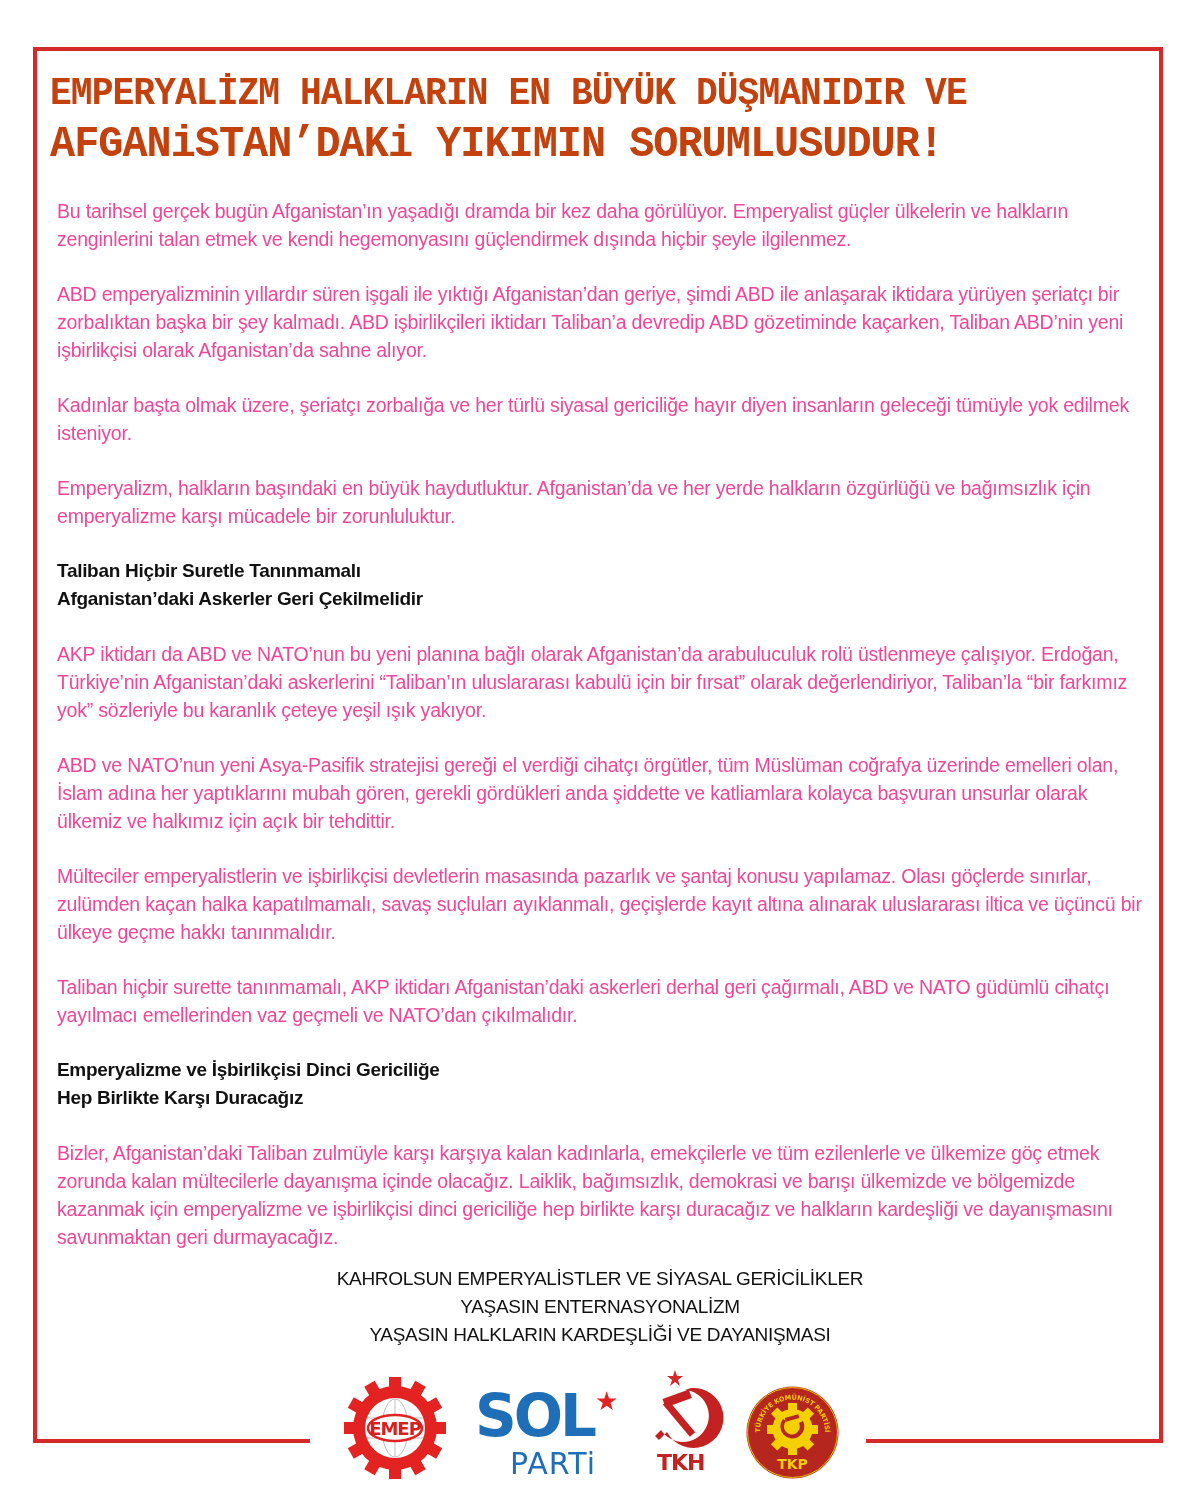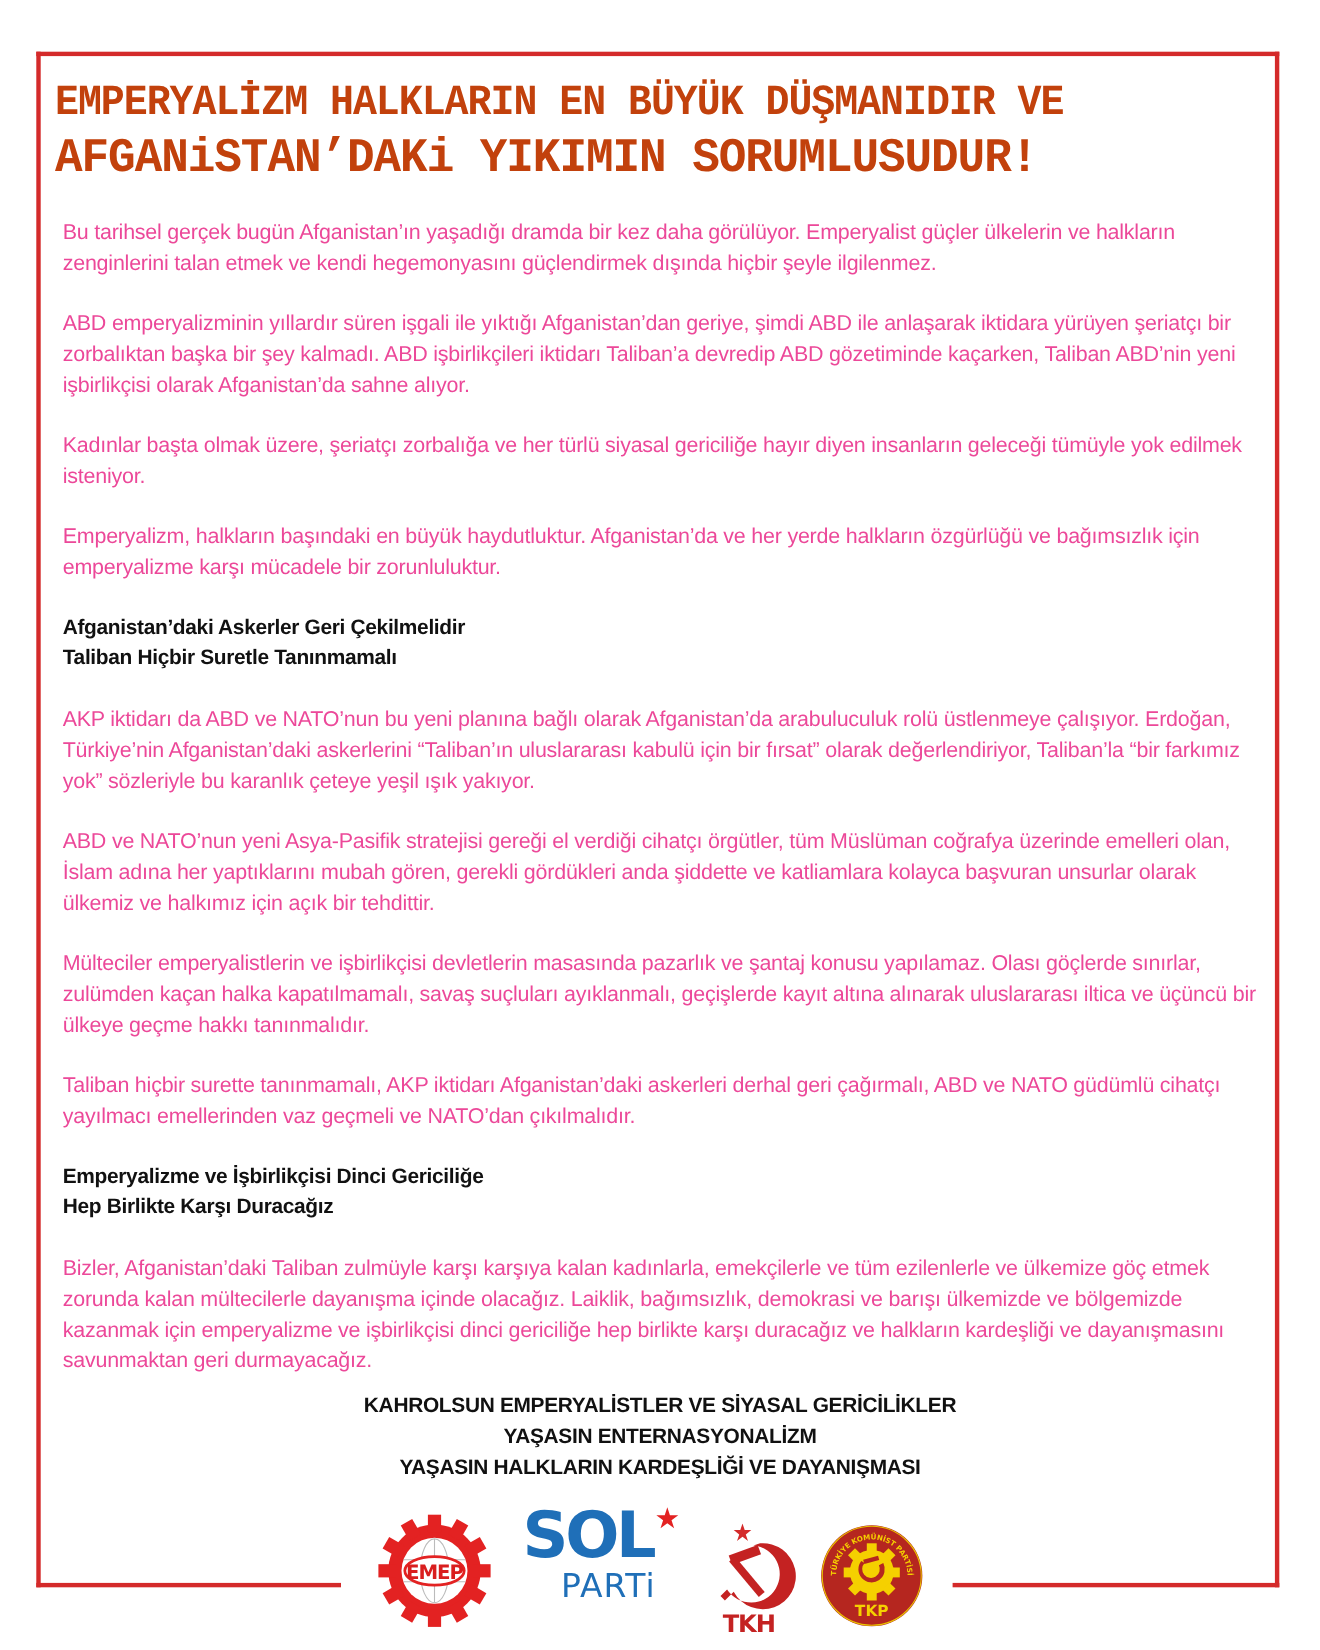--- a/index.html
+++ b/index.html
@@ -12,31 +12,31 @@
 
     .headline { position: absolute; left: 50px; top: 70px; width: 1100px; color: #c2410c; font-family: Liberation Mono, monospace; font-weight: bold; letter-spacing: -1px; }
     .headline .l1 { font-size: 39px; line-height: 48px; white-space: nowrap; transform: scaleX(0.93); transform-origin: left; }
     .headline .l2 { font-size: 44px; line-height: 52px; white-space: nowrap; transform: scaleX(0.95); transform-origin: left; }
 
     .content { position: absolute; left: 57px; top: 197px; width: 1090px; }
     .para { font-size: 19.5px; line-height: 28px; color: #ec4899; margin: 0 0 27px 0; letter-spacing: -0.2px; }
     .subhead { font-size: 19px; line-height: 28px; font-weight: bold; color: #111; margin: 0 0 27px 0; letter-spacing: -0.3px; }
     .subhead span { display: block; }
 
-    .slogans { position: absolute; left: 200px; top: 1265px; width: 800px; text-align: center; font-weight: bold; font-size: 19px; line-height: 28px; color: #111; letter-spacing: -0.3px; }
+    .slogans { position: absolute; left: 200px; top: 1265px; width: 800px; text-align: center; font-weight: normal; font-size: 19px; line-height: 28px; color: #111; letter-spacing: -0.3px; }
     .slogans span { display: block; }
 
     .logos { position: absolute; left: 330px; top: 1365px; width: 530px; height: 120px; }
     .logo { position: absolute; }
     .emep { left: 10px; top: 8px; width: 110px; height: 110px; }
-    .sol { left: 145px; top: 0; width: 145px; height: 110px; }
+    .sol { left: 145px; top: 21px; width: 145px; height: 110px; }
     .sol .sol-word { position: absolute; left: 0; top: 0; font-family: "DejaVu Sans", sans-serif; font-weight: bold; font-size: 58px; color: #1f6fb8; letter-spacing: -3px; line-height: 60px; }
     .sol .sol-star { position: absolute; left: 120px; top: 2px; color: #e32222; font-size: 26px; line-height: 26px; }
     .sol .parti { position: absolute; left: 35px; top: 60px; font-family: "DejaVu Sans", sans-serif; font-weight: normal; font-size: 30px; color: #1f6fb8; letter-spacing: 1px; }
-    .tkh { left: 315px; top: 20px; width: 80px; height: 110px; }
+    .tkh { left: 315px; top: 5px; width: 80px; height: 110px; }
     .tkh .tkh-label { position: absolute; left: 12px; top: 80px; font-family: "DejaVu Sans", sans-serif; font-weight: bold; font-size: 22px; color: #c42222; letter-spacing: -1px; }
     .tkp { left: 415px; top: 20px; width: 95px; height: 95px; }
   </style>
 </head>
 <body>
 
 <div class="frame-top"></div>
 <div class="frame-left"></div>
 <div class="frame-right"></div>
 <div class="frame-bottom-left"></div>
@@ -47,22 +47,22 @@
   <div class="l2">AFGANiSTAN’DAKi YIKIMIN SORUMLUSUDUR!</div>
 </div>
 
 <div class="content">
   <p class="para">Bu tarihsel gerçek bugün Afganistan’ın yaşadığı dramda bir kez daha görülüyor. Emperyalist güçler ülkelerin ve halkların zenginlerini talan etmek ve kendi hegemonyasını güçlendirmek dışında hiçbir şeyle ilgilenmez.</p>
   <p class="para">ABD emperyalizminin yıllardır süren işgali ile yıktığı Afganistan’dan geriye, şimdi ABD ile anlaşarak iktidara yürüyen şeriatçı bir zorbalıktan başka bir şey kalmadı. ABD işbirlikçileri iktidarı Taliban’a devredip ABD gözetiminde kaçarken, Taliban ABD’nin yeni işbirlikçisi olarak Afganistan’da sahne alıyor.</p>
   <p class="para">Kadınlar başta olmak üzere, şeriatçı zorbalığa ve her türlü siyasal gericiliğe hayır diyen insanların geleceği tümüyle yok edilmek isteniyor.</p>
   <p class="para">Emperyalizm, halkların başındaki en büyük haydutluktur. Afganistan’da ve her yerde halkların özgürlüğü ve bağımsızlık için emperyalizme karşı mücadele bir zorunluluktur.</p>
 
   <div class="subhead">
+    <span>Taliban Hiçbir Suretle Tanınmamalı</span>
     <span>Afganistan’daki Askerler Geri Çekilmelidir</span>
-    <span>Taliban Hiçbir Suretle Tanınmamalı</span>
   </div>
 
   <p class="para">AKP iktidarı da ABD ve NATO’nun bu yeni planına bağlı olarak Afganistan’da arabuluculuk rolü üstlenmeye çalışıyor. Erdoğan, Türkiye’nin Afganistan’daki askerlerini “Taliban’ın uluslararası kabulü için bir fırsat” olarak değerlendiriyor, Taliban’la “bir farkımız yok” sözleriyle bu karanlık çeteye yeşil ışık yakıyor.</p>
   <p class="para">ABD ve NATO’nun yeni Asya-Pasifik stratejisi gereği el verdiği cihatçı örgütler, tüm Müslüman coğrafya üzerinde emelleri olan, İslam adına her yaptıklarını mubah gören, gerekli gördükleri anda şiddette ve katliamlara kolayca başvuran unsurlar olarak ülkemiz ve halkımız için açık bir tehdittir.</p>
   <p class="para">Mülteciler emperyalistlerin ve işbirlikçisi devletlerin masasında pazarlık ve şantaj konusu yapılamaz. Olası göçlerde sınırlar, zulümden kaçan halka kapatılmamalı, savaş suçluları ayıklanmalı, geçişlerde kayıt altına alınarak uluslararası iltica ve üçüncü bir ülkeye geçme hakkı tanınmalıdır.</p>
   <p class="para">Taliban hiçbir surette tanınmamalı, AKP iktidarı Afganistan’daki askerleri derhal geri çağırmalı, ABD ve NATO güdümlü cihatçı yayılmacı emellerinden vaz geçmeli ve NATO’dan çıkılmalıdır.</p>
 
   <div class="subhead">
     <span>Emperyalizme ve İşbirlikçisi Dinci Gericiliğe</span>
     <span>Hep Birlikte Karşı Duracağız</span>

